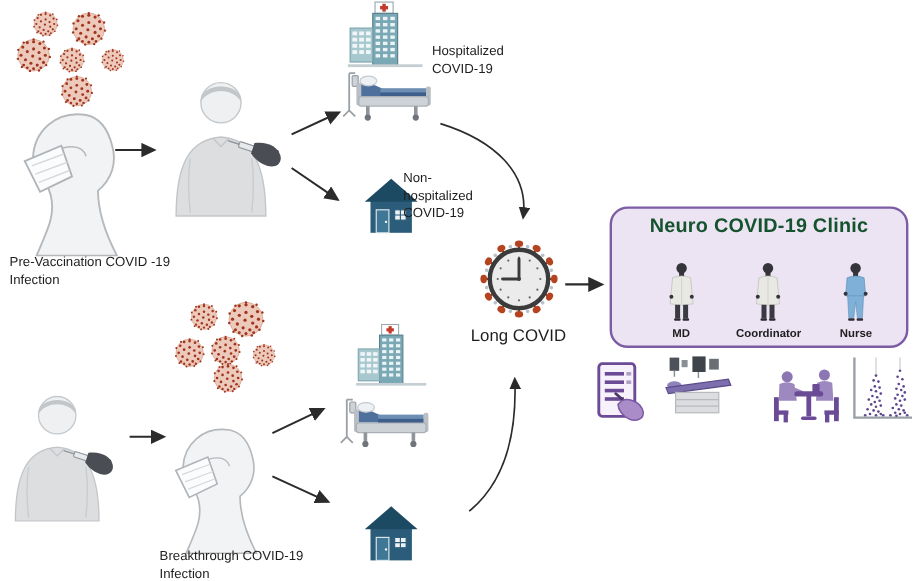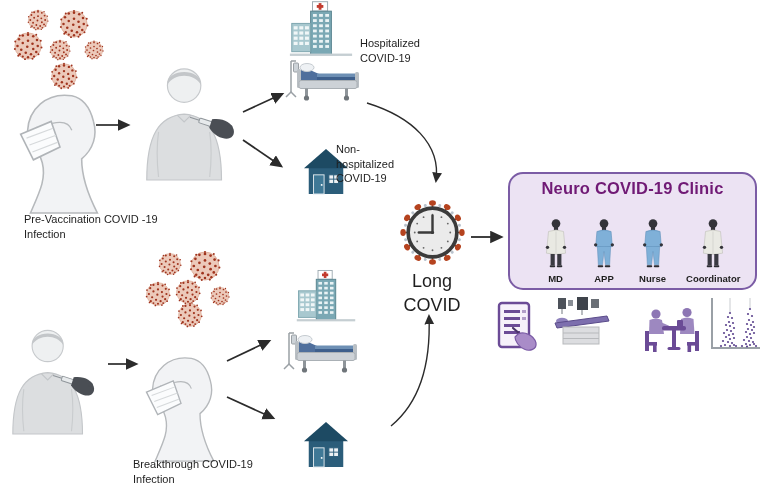--- a/index.html
+++ b/index.html
@@ -1,25 +1,25 @@
 <!DOCTYPE html>
 <html><head>
 <meta charset="utf-8">
 <style>
   html,body{margin:0;padding:0;background:#ffffff;}
   .canvas{position:relative;width:768px;height:484px;background:#ffffff;overflow:hidden;
           font-family:"Liberation Sans",sans-serif;}
   .abs{position:absolute;}
   .lbl{position:absolute;font-weight:normal;color:#1e1e1e;font-size:11px;line-height:1.32;
        white-space:pre-line;}
-  .lbl-lg{font-size:18px;text-align:center;}
+  .lbl-lg{font-size:14px;text-align:center;}
   .clinic-box{position:absolute;left:508px;top:172px;width:249px;height:118px;box-sizing:border-box;
        background:#ece3f3;border:2.5px solid #7b5ca5;border-radius:15px;display:flex;
        flex-direction:column;align-items:center;}
-  .clinic-title{font-weight:bold;font-size:16.5px;color:#701a75;margin-top:5px;letter-spacing:.2px;}
+  .clinic-title{font-weight:bold;font-size:16.5px;color:#14532d;margin-top:5px;letter-spacing:.2px;}
   .staff-row{display:flex;justify-content:space-evenly;width:100%;flex:1;padding:2px 4px 4px 4px;box-sizing:border-box;margin-left:16px;}
   .staff-col{display:flex;flex-direction:column;align-items:center;justify-content:flex-end;}
   .staff-fig{width:30px;height:56px;display:block;}
   .staff-role{font-weight:bold;font-size:9.5px;color:#1e1e1e;margin-top:1px;text-align:center;}
   svg{display:block;}
 </style>
 </head>
 <body>
 
 <div class="canvas">
@@ -218,21 +218,21 @@
     <use href="#sym-virus" x="51" y="3" width="30" height="30"></use>
     <use href="#sym-virus" x="5" y="25" width="30" height="30"></use>
     <use href="#sym-virus" x="41" y="33" width="22" height="22"></use>
     <use href="#sym-virus" x="76" y="34" width="20" height="20"></use>
     <use href="#sym-virus" x="42" y="56" width="28" height="28"></use>
   </svg>
 
   <svg class="abs" style="left:8px;top:84px" width="104" height="130" viewBox="0 0 100 132">
     <use href="#sym-masked-person" width="100" height="132"></use>
   </svg>
-  <div class="lbl" style="left:24px;top:212px;width:180px">Pre-Vaccination COVID -19
+  <div class="lbl" style="left:8px;top:212px;width:180px">Pre-Vaccination COVID -19
 Infection</div>
 
   <svg class="abs" style="left:133px;top:60px" width="118" height="122" viewBox="0 0 120 122">
     <use href="#sym-vaccination" width="120" height="122"></use>
   </svg>
 
   <svg class="abs" style="left:288px;top:0px" width="66" height="60" viewBox="0 0 70 62">
     <use href="#sym-hospital" width="70" height="62"></use>
   </svg>
   <svg class="abs" style="left:283px;top:58px" width="80" height="44" viewBox="0 0 80 44">
@@ -301,36 +301,30 @@
   <div class="clinic-box">
     <div class="clinic-title">Neuro COVID-19 Clinic</div>
     <div class="staff-row">
       <div class="staff-col">
         <svg class="staff-fig" style="color:#e9e9e3" viewBox="0 0 36 62">
             <use href="#sym-staff-coat" width="36" height="62"></use>
           </svg>
         <div class="staff-role">MD</div>
       </div>
       <div class="staff-col">
-        <svg class="staff-fig" style="color:#7fb0d8" viewBox="0 0 36 62">
-            <use href="#sym-staff-scrubs" width="36" height="62"></use>
+        <svg class="staff-fig" style="color:#e9e9e3" viewBox="0 0 36 62">
+            <use href="#sym-staff-coat" width="36" height="62"></use>
           </svg>
-        <div class="staff-role">APP</div>
+        <div class="staff-role">Coordinator</div>
       </div>
       <div class="staff-col">
         <svg class="staff-fig" style="color:#7fb0d8" viewBox="0 0 36 62">
             <use href="#sym-staff-scrubs" width="36" height="62"></use>
           </svg>
         <div class="staff-role">Nurse</div>
-      </div>
-      <div class="staff-col">
-        <svg class="staff-fig" style="color:#e9e9e3" viewBox="0 0 36 62">
-            <use href="#sym-staff-coat" width="36" height="62"></use>
-          </svg>
-        <div class="staff-role">Coordinator</div>
       </div>
     </div>
   </div>
 
   <svg class="abs" style="left:496px;top:301px" width="42" height="52" viewBox="0 0 42 52">
     <rect x="3" y="2" width="30" height="44" rx="3" fill="#f6f1fa" stroke="#6b4b96" stroke-width="2.4"></rect>
     <g fill="#6b4b96">
       <rect x="8" y="9" width="16" height="3"></rect>
         <rect x="8" y="16" width="16" height="3"></rect>
       <rect x="8" y="23" width="16" height="3"></rect>

